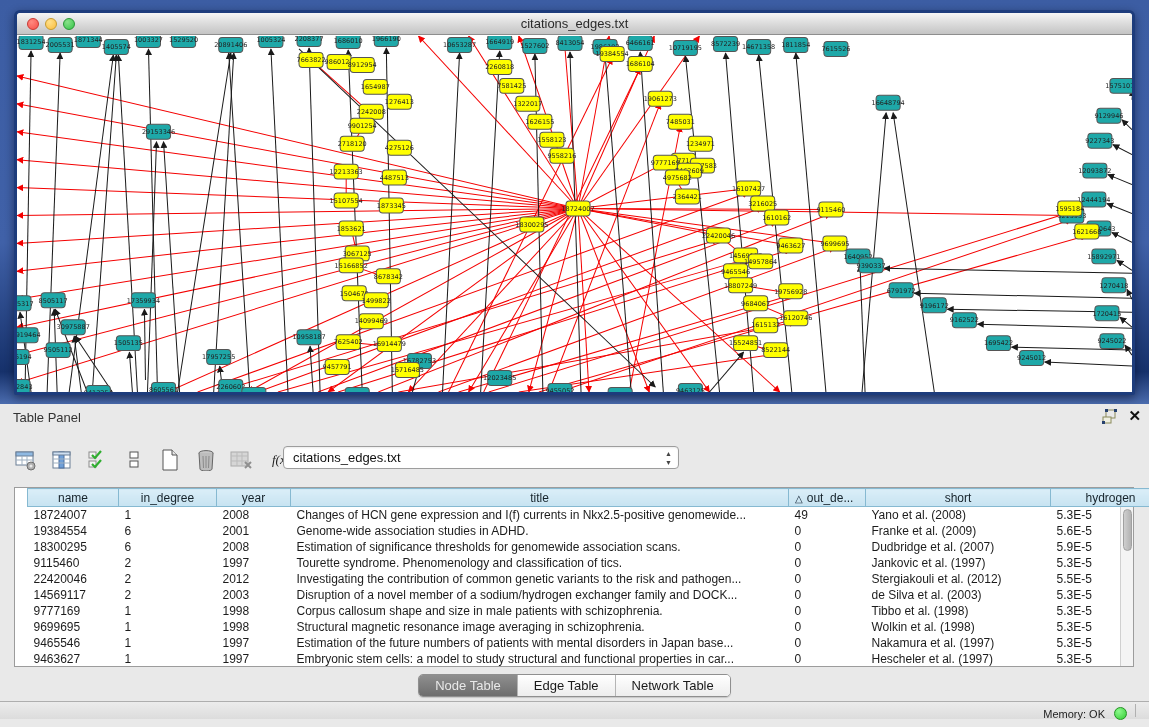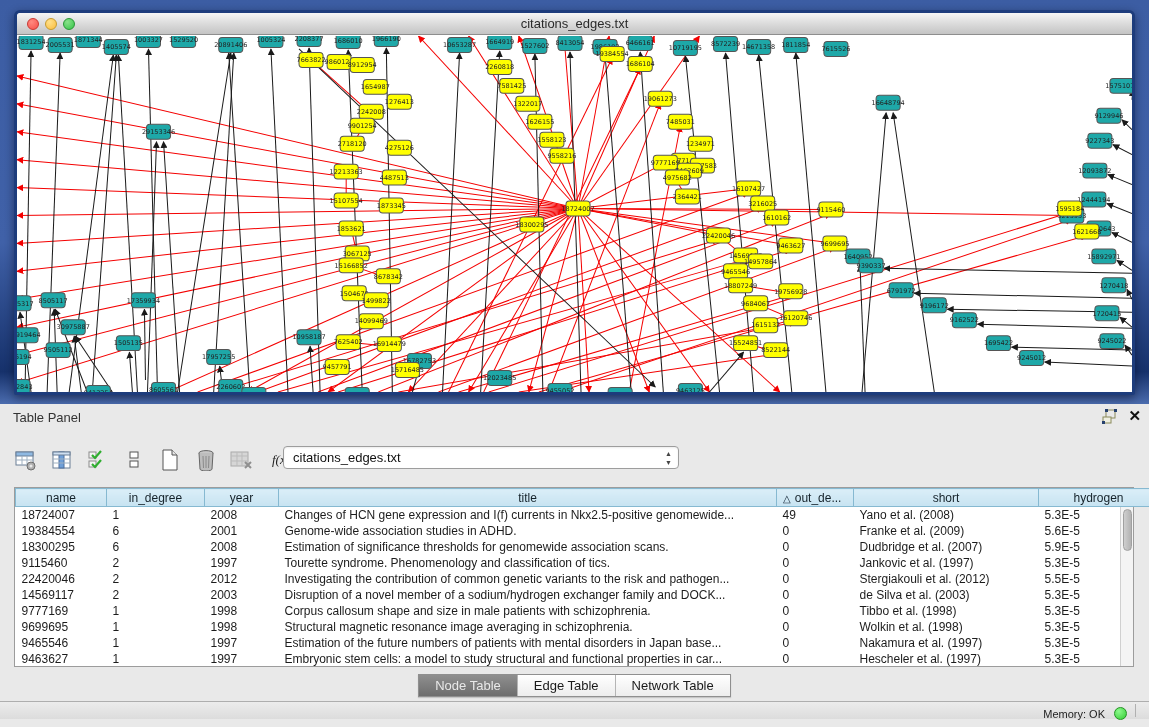--- a/index.html
+++ b/index.html
@@ -34,35 +34,35 @@
   .toolbar { position:absolute; left:14px; top:40px; height:32px; display:flex; align-items:center; gap:12px; }
   .tbtn { display:flex; align-items:center; justify-content:center; width:24px; height:24px; }
   .fx { font-size:13px; font-style:italic; color:#222; font-family:"Liberation Serif", serif; white-space:nowrap; }
   .combo { position:absolute; left:283px; top:42px; width:396px; height:23px; background:#fff;
     border:1px solid #9d9d9d; border-radius:4px; font-size:13px; color:#111;
     display:flex; align-items:center; padding-left:9px;
     box-shadow:inset 0 1px 2px rgba(0,0,0,.08); }
   .combo .arrows { position:absolute; right:6px; top:2px; font-size:7px; color:#444; line-height:9px; text-align:center; }
 
   .tbl-wrap { position:absolute; left:14px; top:83px; width:1120px; height:180px;
-    background:#fff; border:1px solid #9c9c9c; }
+    background:#fff; border:1px solid #9c9c9c;padding-left:12px; }
   table.grid { border-collapse:collapse; table-layout:fixed; width:1106px; font-size:12px; color:#1c1c1c; }
   .c0{width:91px}.c1{width:98px}.c2{width:74px}.c3{width:498px}.c4{width:77px}.c5{width:185px}.c6{width:120px}
   table.grid th { height:18px; background:linear-gradient(180deg,#daeef8,#c7e3f1);
     border:1px solid #86b9d1; font-weight:normal; font-size:12px; color:#15222a;
     overflow:hidden; white-space:nowrap; }
   table.grid td { height:16px; padding:0 4px 0 6px; overflow:hidden; white-space:nowrap; }
   .sort-glyph { color:#123; margin-right:4px; font-size:10px; }
   .vscroll { position:absolute; right:0; top:19px; bottom:0; width:13px;
     background:#f4f4f4; border-left:1px solid #d0d0d0; }
   .vthumb { position:absolute; left:2px; top:2px; width:9px; height:42px;
     background:linear-gradient(90deg,#cfcfcf,#b2b2b2); border-radius:5px; border:1px solid #a0a0a0; }
 
   .tabs { position:absolute; left:0; right:0; top:270px; display:flex; justify-content:center; }
-  .seg { display:flex; border:1px solid #8f8f8f; border-radius:0; overflow:hidden;
+  .seg { display:flex; border:1px solid #8f8f8f; border-radius:5px; overflow:hidden;
     box-shadow:0 1px 1px rgba(0,0,0,.15); font-size:13px; }
   .seg .tab { padding:3px 16px; background:linear-gradient(180deg,#ffffff,#ededed);
     color:#1a1a1a; border-left:1px solid #b5b5b5; cursor:default; }
   .seg .tab:first-child { border-left:none; }
   .seg .tab.active { background:linear-gradient(180deg,#8f8f8f,#6d6d6d); color:#e9e9e9; }
 
   .statusbar { position:absolute; left:0; top:297px; width:1149px; height:18px;
     background:linear-gradient(180deg,#ececec,#dcdcdc); border-top:1px solid #aeaeae; }
   .statusbar .vsep { position:absolute; left:1135px; top:2px; bottom:2px; width:1px; background:#b0b0b0; }
   .mem { position:absolute; right:44px; top:6px; font-size:11px; color:#222; }

